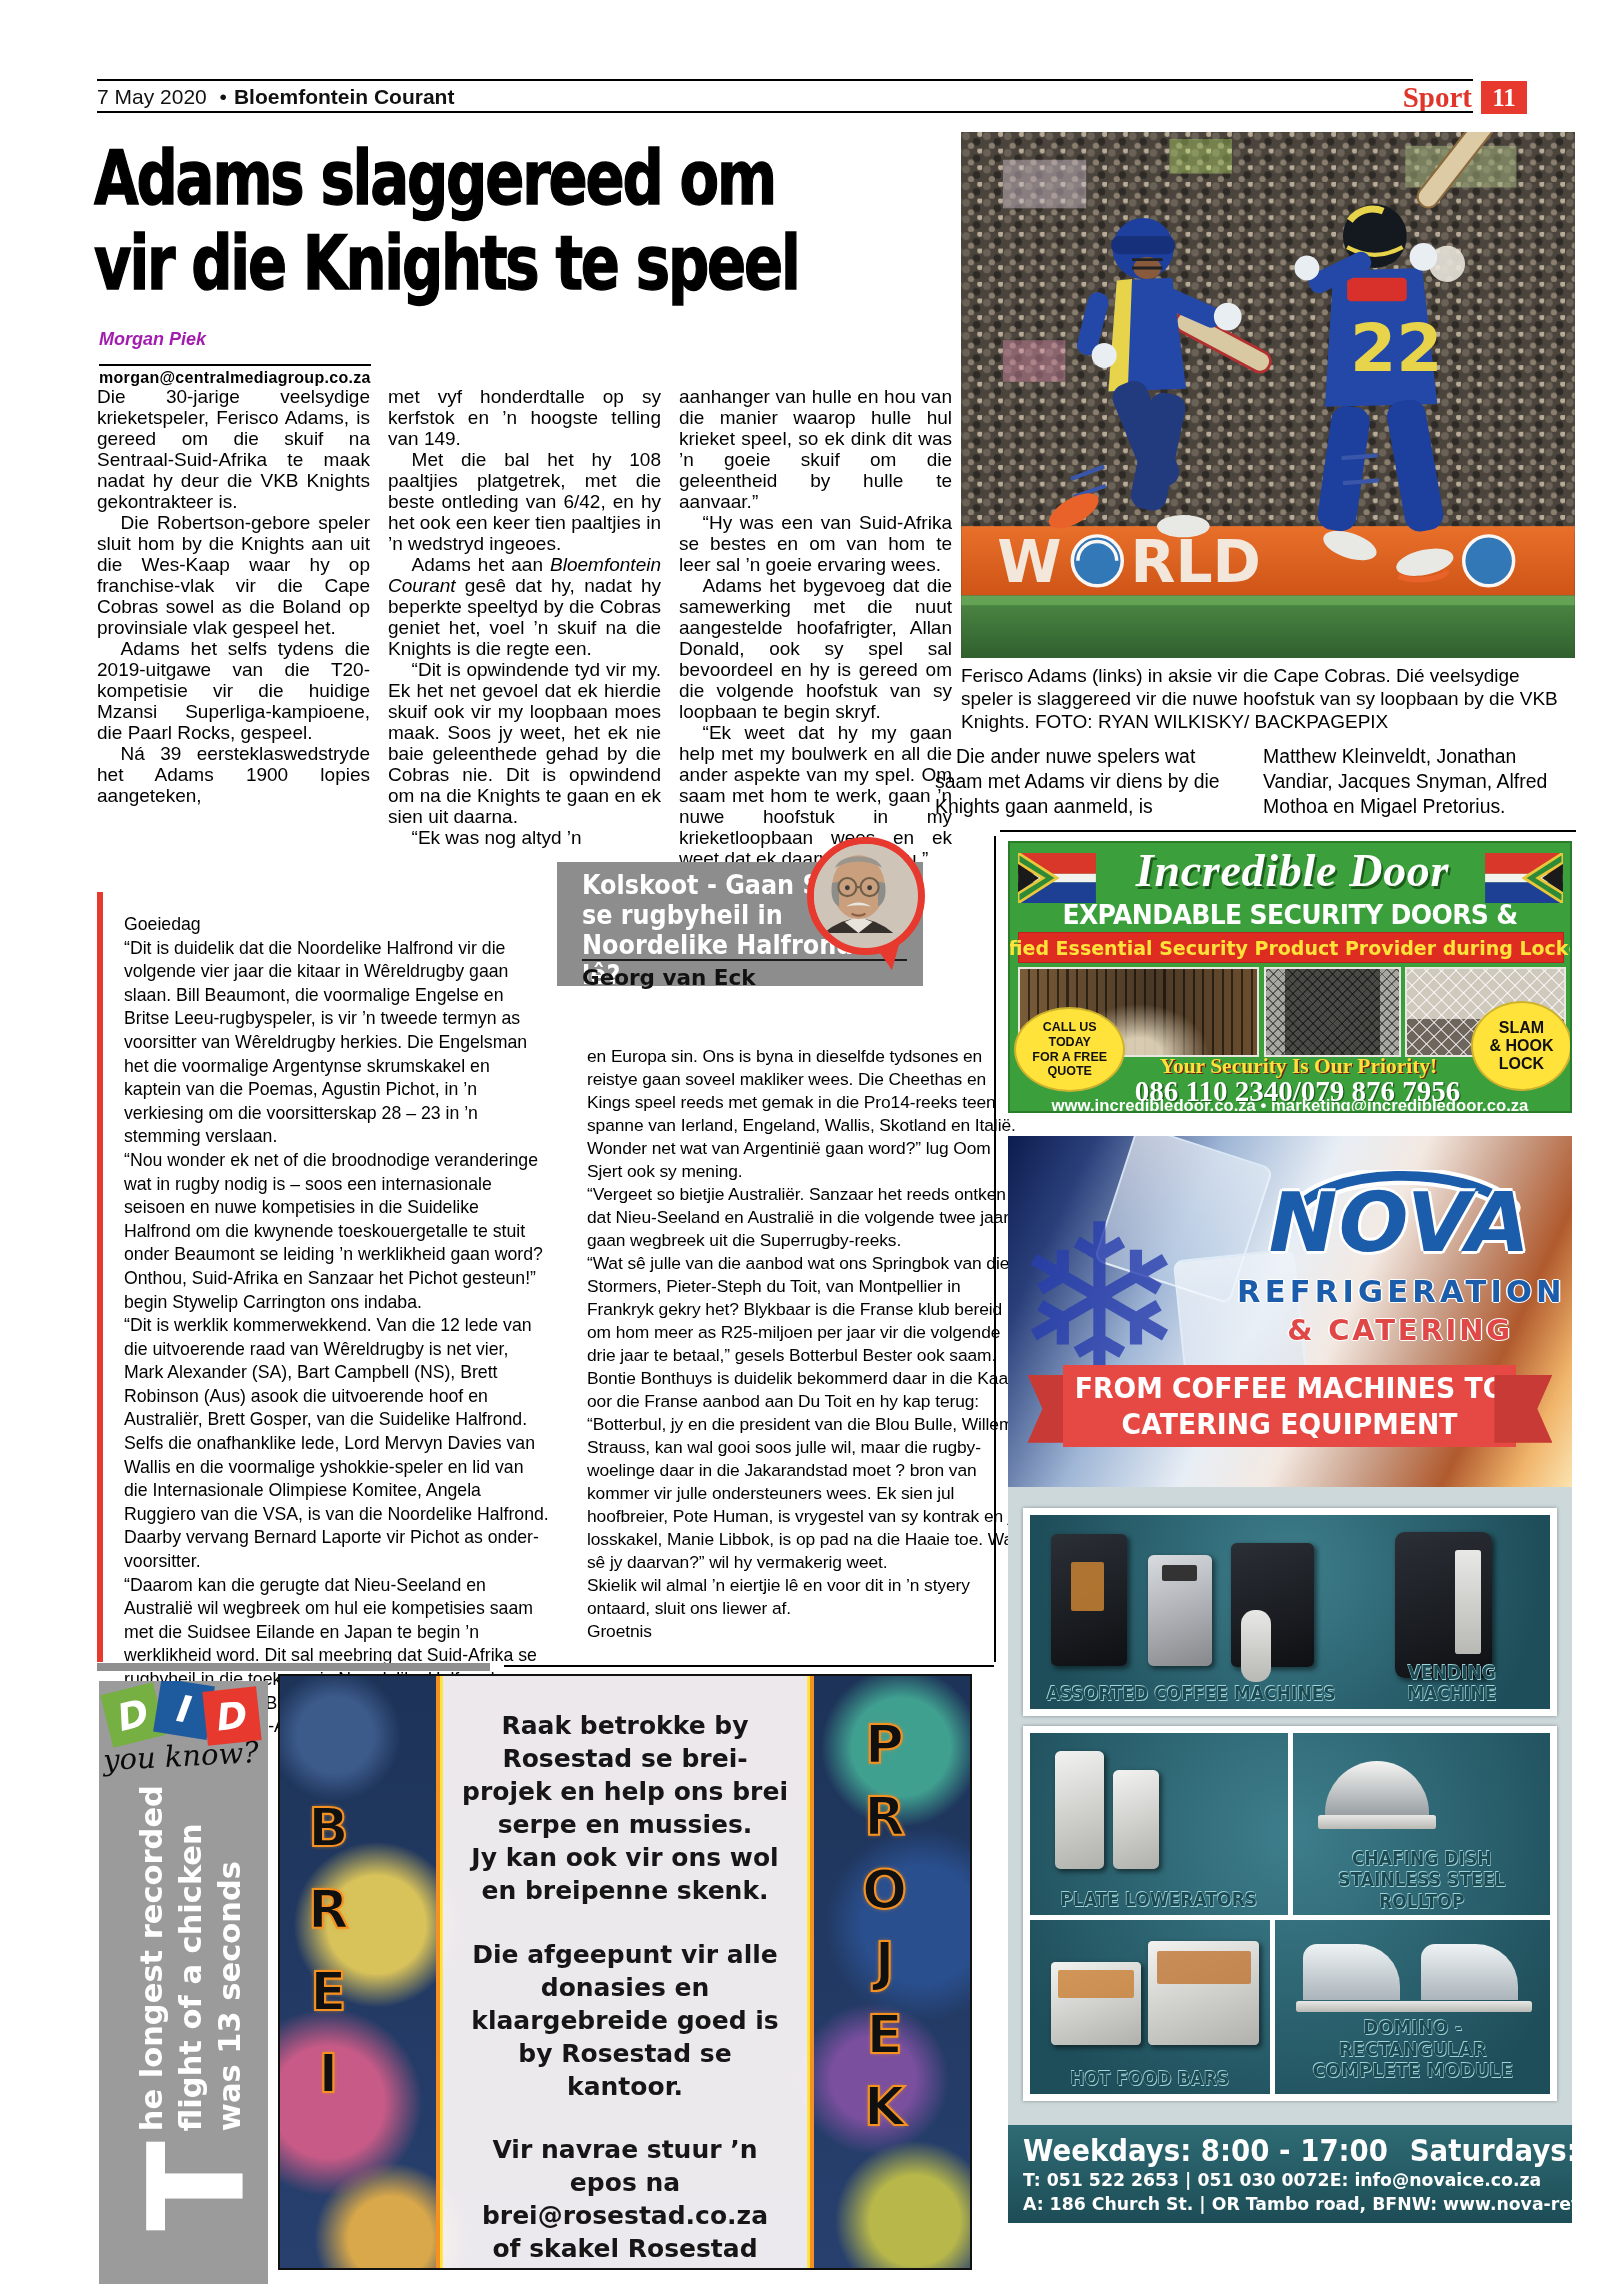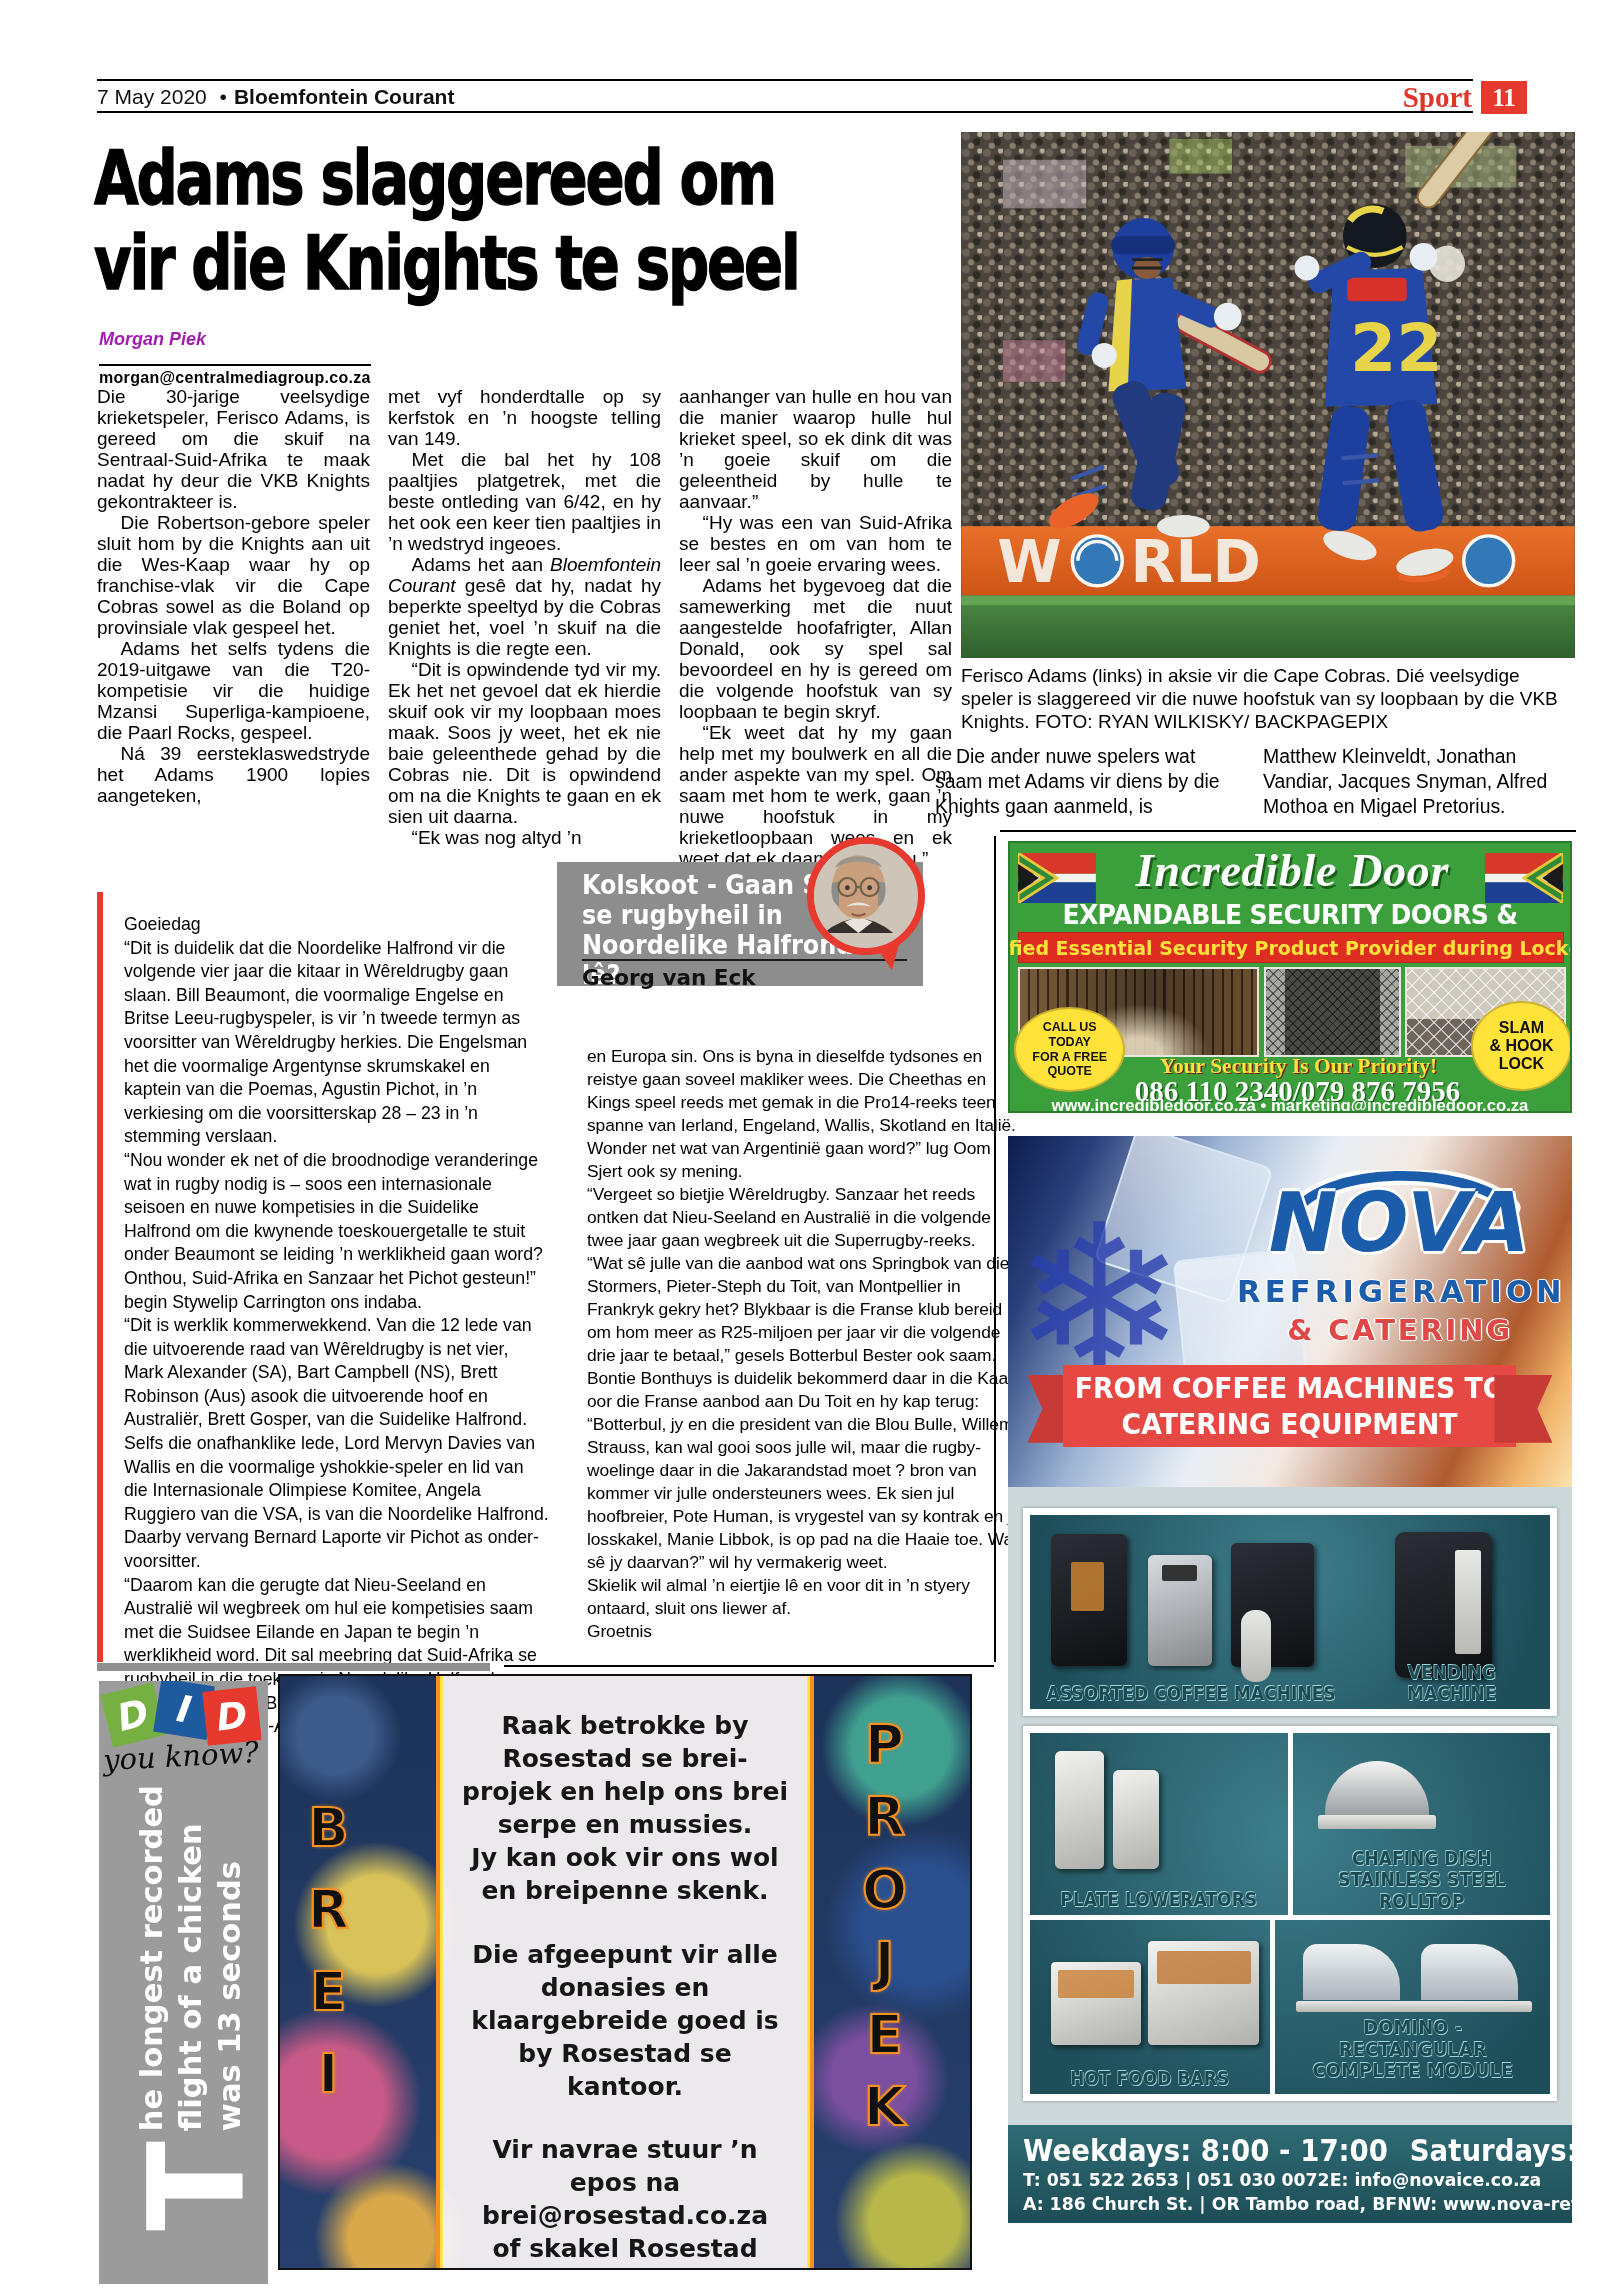--- a/index.html
+++ b/index.html
@@ -346,21 +346,21 @@
       <line x1="61" y1="62" x2="67" y2="62" stroke="#6e5e48" stroke-width="3"></line>
       <circle cx="48" cy="63" r="3.5" fill="#3a3a3a"></circle>
       <circle cx="80" cy="63" r="3.5" fill="#3a3a3a"></circle>
       <path d="M46,90 q18,-12 36,0 q-10,-2 -18,-2 q-8,0 -18,2 Z" fill="#e8e6e0"></path>
       <path d="M54,100 q10,6 20,0" stroke="#8a5c44" stroke-width="3" fill="none"></path>
     </svg>
   </div>
 
   <div class="op-col" id="op2">
     <p>en Europa sin. Ons is byna in dieselfde tydsones en reistye gaan soveel makliker wees. Die Cheethas en Kings speel reeds met gemak in die Pro14-reeks teen spanne van Ierland, Engeland, Wallis, Skotland en Italië. Wonder net wat van Argentinië gaan word?” lug Oom Sjert ook sy mening.</p>
-    <p>“Vergeet so bietjie Wêreldrugby. Sanzaar het reeds ontken dat Nieu-Seeland en Australië in die volgende twee jaar gaan wegbreek uit die Superrugby-reeks.</p>
+    <p>“Vergeet so bietjie Australiër. Sanzaar het reeds ontken dat Nieu-Seeland en Australië in die volgende twee jaar gaan wegbreek uit die Superrugby-reeks.</p>
     <p>“Wat sê julle van die aanbod wat ons Springbok van die Stormers, Pieter-Steph du Toit, van Montpellier in Frankryk gekry het? Blykbaar is die Franse klub bereid om hom meer as R25-miljoen per jaar vir die volgende drie jaar te betaal,” gesels Botterbul Bester ook saam.</p>
     <p>Bontie Bonthuys is duidelik bekommerd daar in die Kaap oor die Franse aanbod aan Du Toit en hy kap terug: “Botterbul, jy en die president van die Blou Bulle, Willem Strauss, kan wal gooi soos julle wil, maar die rugby-woelinge daar in die Jakarandstad moet ? bron van kommer vir julle ondersteuners wees. Ek sien jul hoofbreier, Pote Human, is vrygestel van sy kontrak en jul losskakel, Manie Libbok, is op pad na die Haaie toe. Wat sê jy daarvan?” wil hy vermakerig weet.</p>
     <p>Skielik wil almal ’n eiertjie lê en voor dit in ’n styery ontaard, sluit ons liewer af.</p>
     <p>Groetnis</p>
   </div>
 
   <div class="ad-toprule"></div>
   <div class="ad-vrule"></div>
   <div class="gray-div"></div>
   <div class="mid-rule"></div>

